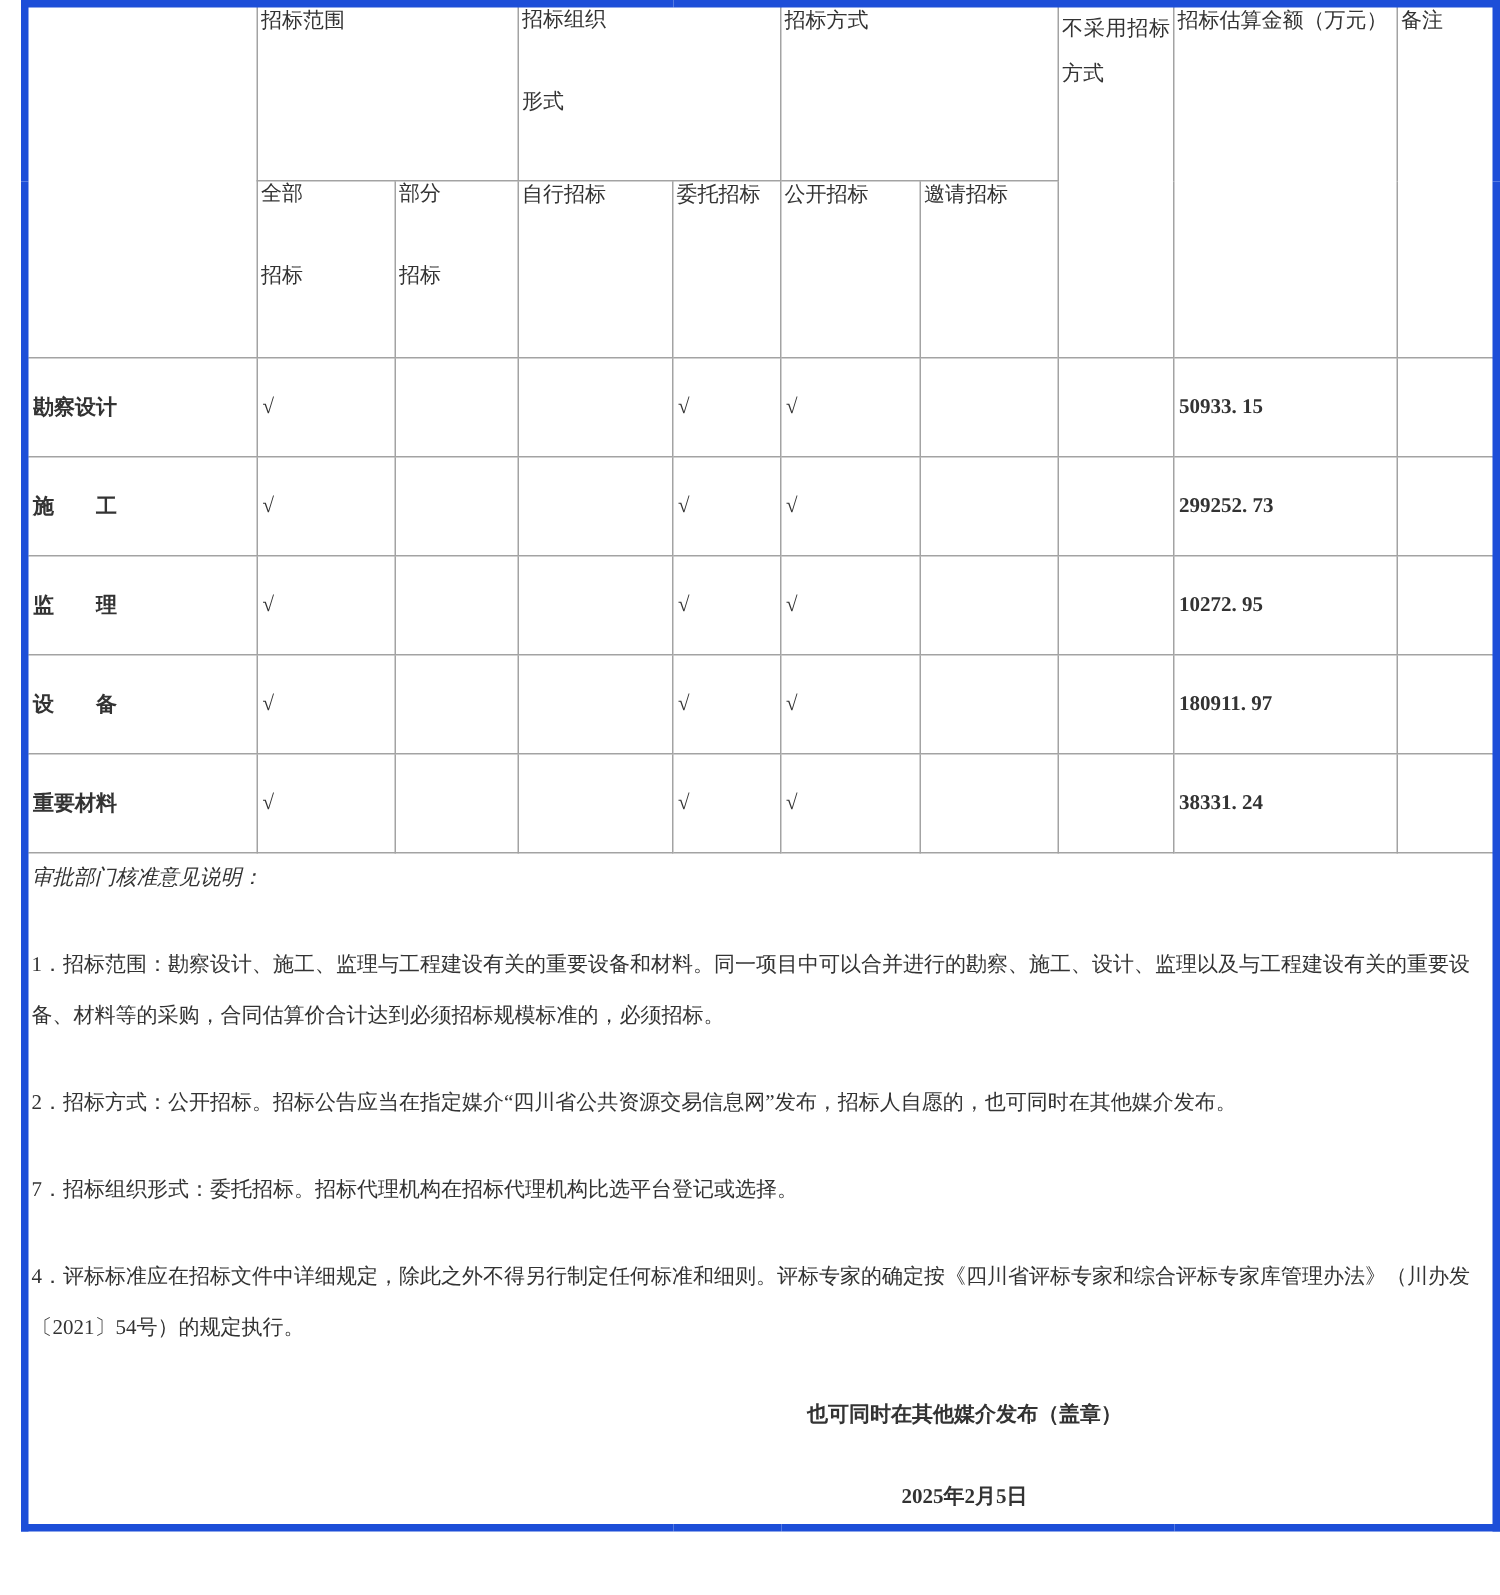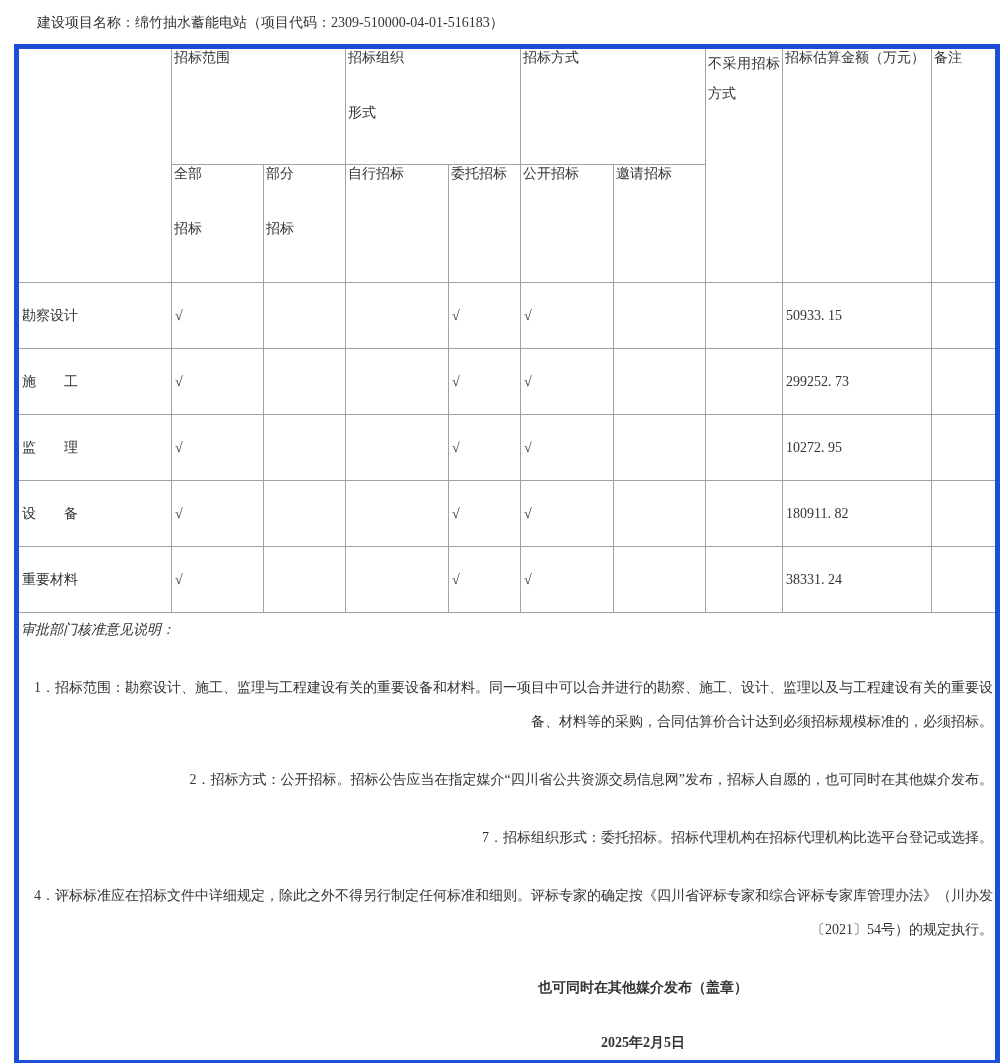--- a/index.html
+++ b/index.html
@@ -30,21 +30,21 @@
   }
   table.bid-table td {
     border: 1px solid #a3a3a3;
     padding: 0 2px;
     vertical-align: top;
     overflow: hidden;
     word-break: break-all;
   }
   tr.h1 { height: 118px; }
   tr.h2 { height: 118px; }
-  tr.data-row { height: 66px; }
+  tr.data-row { height: 66px; font-weight: bold; }
   tr.data-row td { vertical-align: middle; padding-left: 3px; }
 
   td.grp-single { padding-top: 58px; }
   td.grp-multi  { padding-top: 38px; }
   .hline { line-height: 18px; }
   .hline.gap { margin-top: 37px; }
 
   td.sub-single { padding-top: 62px; margin-top: 19px; }
   td.sub-multi  { padding-top: 36px; }
 
@@ -55,31 +55,30 @@
     padding-top: 40px;
     margin-left: 26px;
   }
   td.amount-head, td.remark-head { padding-top: 58px; }
 
   td.approval-cell {
     vertical-align: top;
     padding: 8px 6px 8px 4px;
   }
   .appr-heading { line-height: 34px; margin: 0; font-style: italic; }
-  .appr-p { line-height: 34px; margin: 24px 0; text-align: right; }
+  .appr-p { line-height: 34px; margin: 24px 0; }
   .sig-wrap { padding-left: 28%; text-align: center; }
   .sig-line  { font-weight: bold; line-height: 34px; margin-top: 12px; }
   .date-line { font-weight: bold; line-height: 34px; margin-top: 21px; }
 </style>
 </head>
 <body>
 
 <div class="page">
 
-  <div class="doc-title">建设项目名称：绵竹抽水蓄能电站（项目代码：2309-510000-04-01-516183）</div>
 
   <table class="bid-table">
     <colgroup>
       <col style="width:155px">
         <col style="width:92px">
         <col style="width:82px">
       <col style="width:103px">
         <col style="width:72px">
         <col style="width:93px">
       <col style="width:92px">
@@ -158,21 +157,21 @@
 
     <tr class="data-row">
       <td>设　　备</td>
       <td>√</td>
       <td></td>
       <td></td>
       <td>√</td>
       <td>√</td>
       <td></td>
       <td></td>
-      <td>180911. 82</td>
+      <td>180911. 97</td>
       <td></td>
     </tr>
 
     <tr class="data-row">
       <td>重要材料</td>
       <td>√</td>
       <td></td>
       <td></td>
       <td>√</td>
       <td>√</td>

